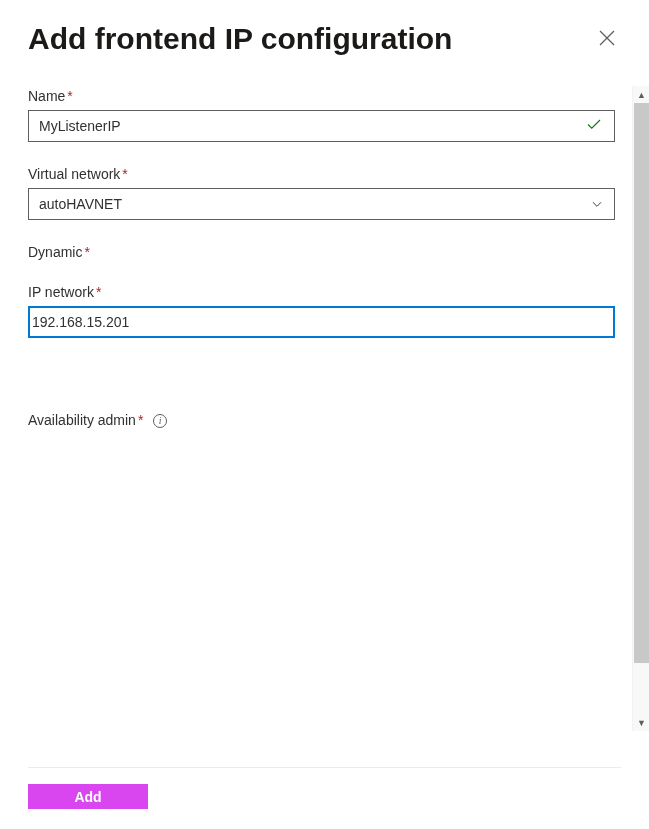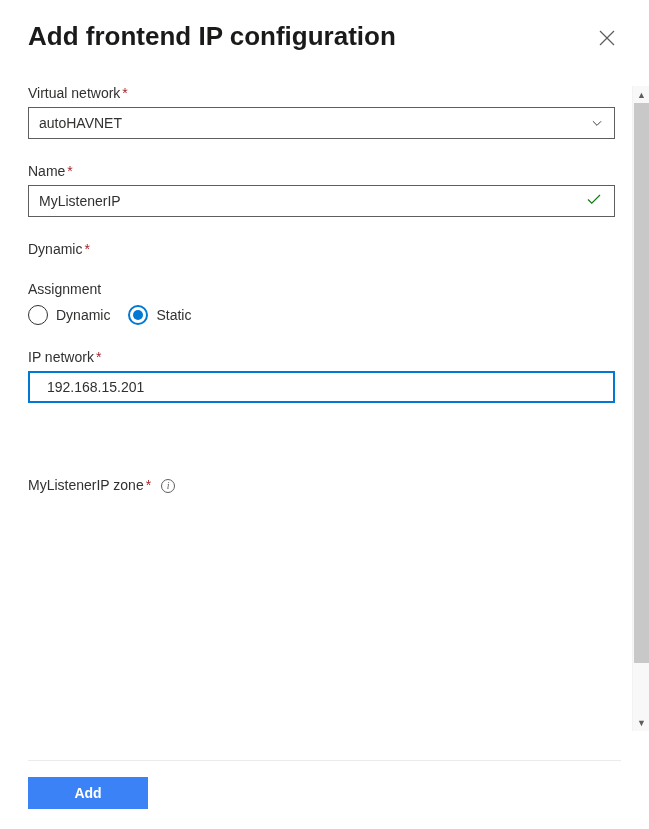--- a/index.html
+++ b/index.html
@@ -23,21 +23,21 @@
       display: flex;
       flex-direction: column;
     }
     .header {
       display: flex;
       align-items: flex-start;
       justify-content: space-between;
       margin-bottom: 30px;
     }
     .title {
-      font-size: 26px;
+      font-size: 30px;
       font-weight: 600;
       color: #1b1a19;
       line-height: 1.25;
     }
     .close-btn {
       background: none;
       border: none;
       cursor: pointer;
       padding: 6px;
       margin-top: 4px;
@@ -76,21 +76,21 @@
       font-family: inherit;
       color: #323130;
       background: #fff;
     }
     .text-input.valid {
       border-color: #605e5c;
       padding-right: 34px;
     }
     .text-input.focused {
       border: 2px solid #0078d4;
-      padding: 0 17px;
+      padding: 0 2px;
     }
     .input-wrap {
       position: relative;
     }
     .check-icon {
       position: absolute;
       right: 12px;
       top: 50%;
       transform: translateY(-50%);
       color: #107c10;
@@ -176,25 +176,25 @@
       font-family: Georgia, serif;
       line-height: 1;
       vertical-align: middle;
     }
     .footer {
       border-top: 1px solid #edebe9;
       padding: 16px 0 20px 0;
       margin-top: auto;
     }
     .add-btn {
-      background: #3b82f6;
+      background: #d946ef;
       color: #fff;
       border: none;
       padding: 4px 20px;
-      height: 32px;
+      height: 25px;
       font-size: 14px;
       font-weight: 600;
       min-width: 120px;
       cursor: pointer;
     }
     .scrollbar-track {
       position: absolute;
       right: 0;
       top: 86px;
       bottom: 98px;
@@ -237,78 +237,65 @@
             <line x1="15" y1="1" x2="1" y2="15"></line>
           </svg>
       </span>
     </button>
   </div>
 
   <div class="form-area">
 
     <div class="field">
       <label class="field-label">
+        <span>Name</span><span class="req">*</span>
+      </label>
+      <div class="input-wrap">
+        <input type="text" class="text-input valid" value="MyListenerIP" style="">
+        <span class="check-icon">
+          <svg viewBox="0 0 24 24" fill="none" stroke-width="1.6">
+              <polyline points="4,12 9,17 20,6"></polyline>
+            </svg>
+        </span>
+      </div>
+    </div>
+
+    <div class="field">
+      <label class="field-label">
         <span>Virtual network</span><span class="req">*</span>
       </label>
       <div class="select-box">
         <span>autoHAVNET</span>
         <span class="chevron">
           <svg viewBox="0 0 24 24" fill="none" stroke-width="1.6">
               <polyline points="5,9 12,16 19,9"></polyline>
             </svg>
         </span>
       </div>
     </div>
 
     <div class="field">
       <label class="field-label">
-        <span>Name</span><span class="req">*</span>
-      </label>
-      <div class="input-wrap">
-        <input type="text" class="text-input valid" value="MyListenerIP" style="">
-        <span class="check-icon">
-          <svg viewBox="0 0 24 24" fill="none" stroke-width="1.6">
-              <polyline points="4,12 9,17 20,6"></polyline>
-            </svg>
-        </span>
-      </div>
-    </div>
-
-    <div class="field">
-      <label class="field-label">
         <span>Dynamic</span><span class="req">*</span>
       </label>
     </div>
 
-    <div class="field">
-      <label class="field-label">Assignment</label>
-      <div class="radio-group">
-        <div class="radio-item">
-          <span class="radio-circle"></span>
-          <span class="radio-label">Dynamic</span>
-        </div>
-        <div class="radio-item">
-          <span class="radio-circle checked"></span>
-          <span class="radio-label">Static</span>
-        </div>
-      </div>
-    </div>
 
     <div class="field">
       <label class="field-label">
         <span>IP network</span><span class="req">*</span>
       </label>
       <input type="text" class="text-input focused" value="192.168.15.201" style="">
     </div>
 
     <div class="gap-large"></div>
 
     <div class="field">
       <label class="field-label">
-        <span>MyListenerIP zone</span><span class="req">*</span>
+        <span>Availability admin</span><span class="req">*</span>
         <span class="info-icon">i</span>
       </label>
     </div>
 
   </div>
 
   <div class="footer">
     <button class="add-btn">Add</button>
   </div>
 </div>

